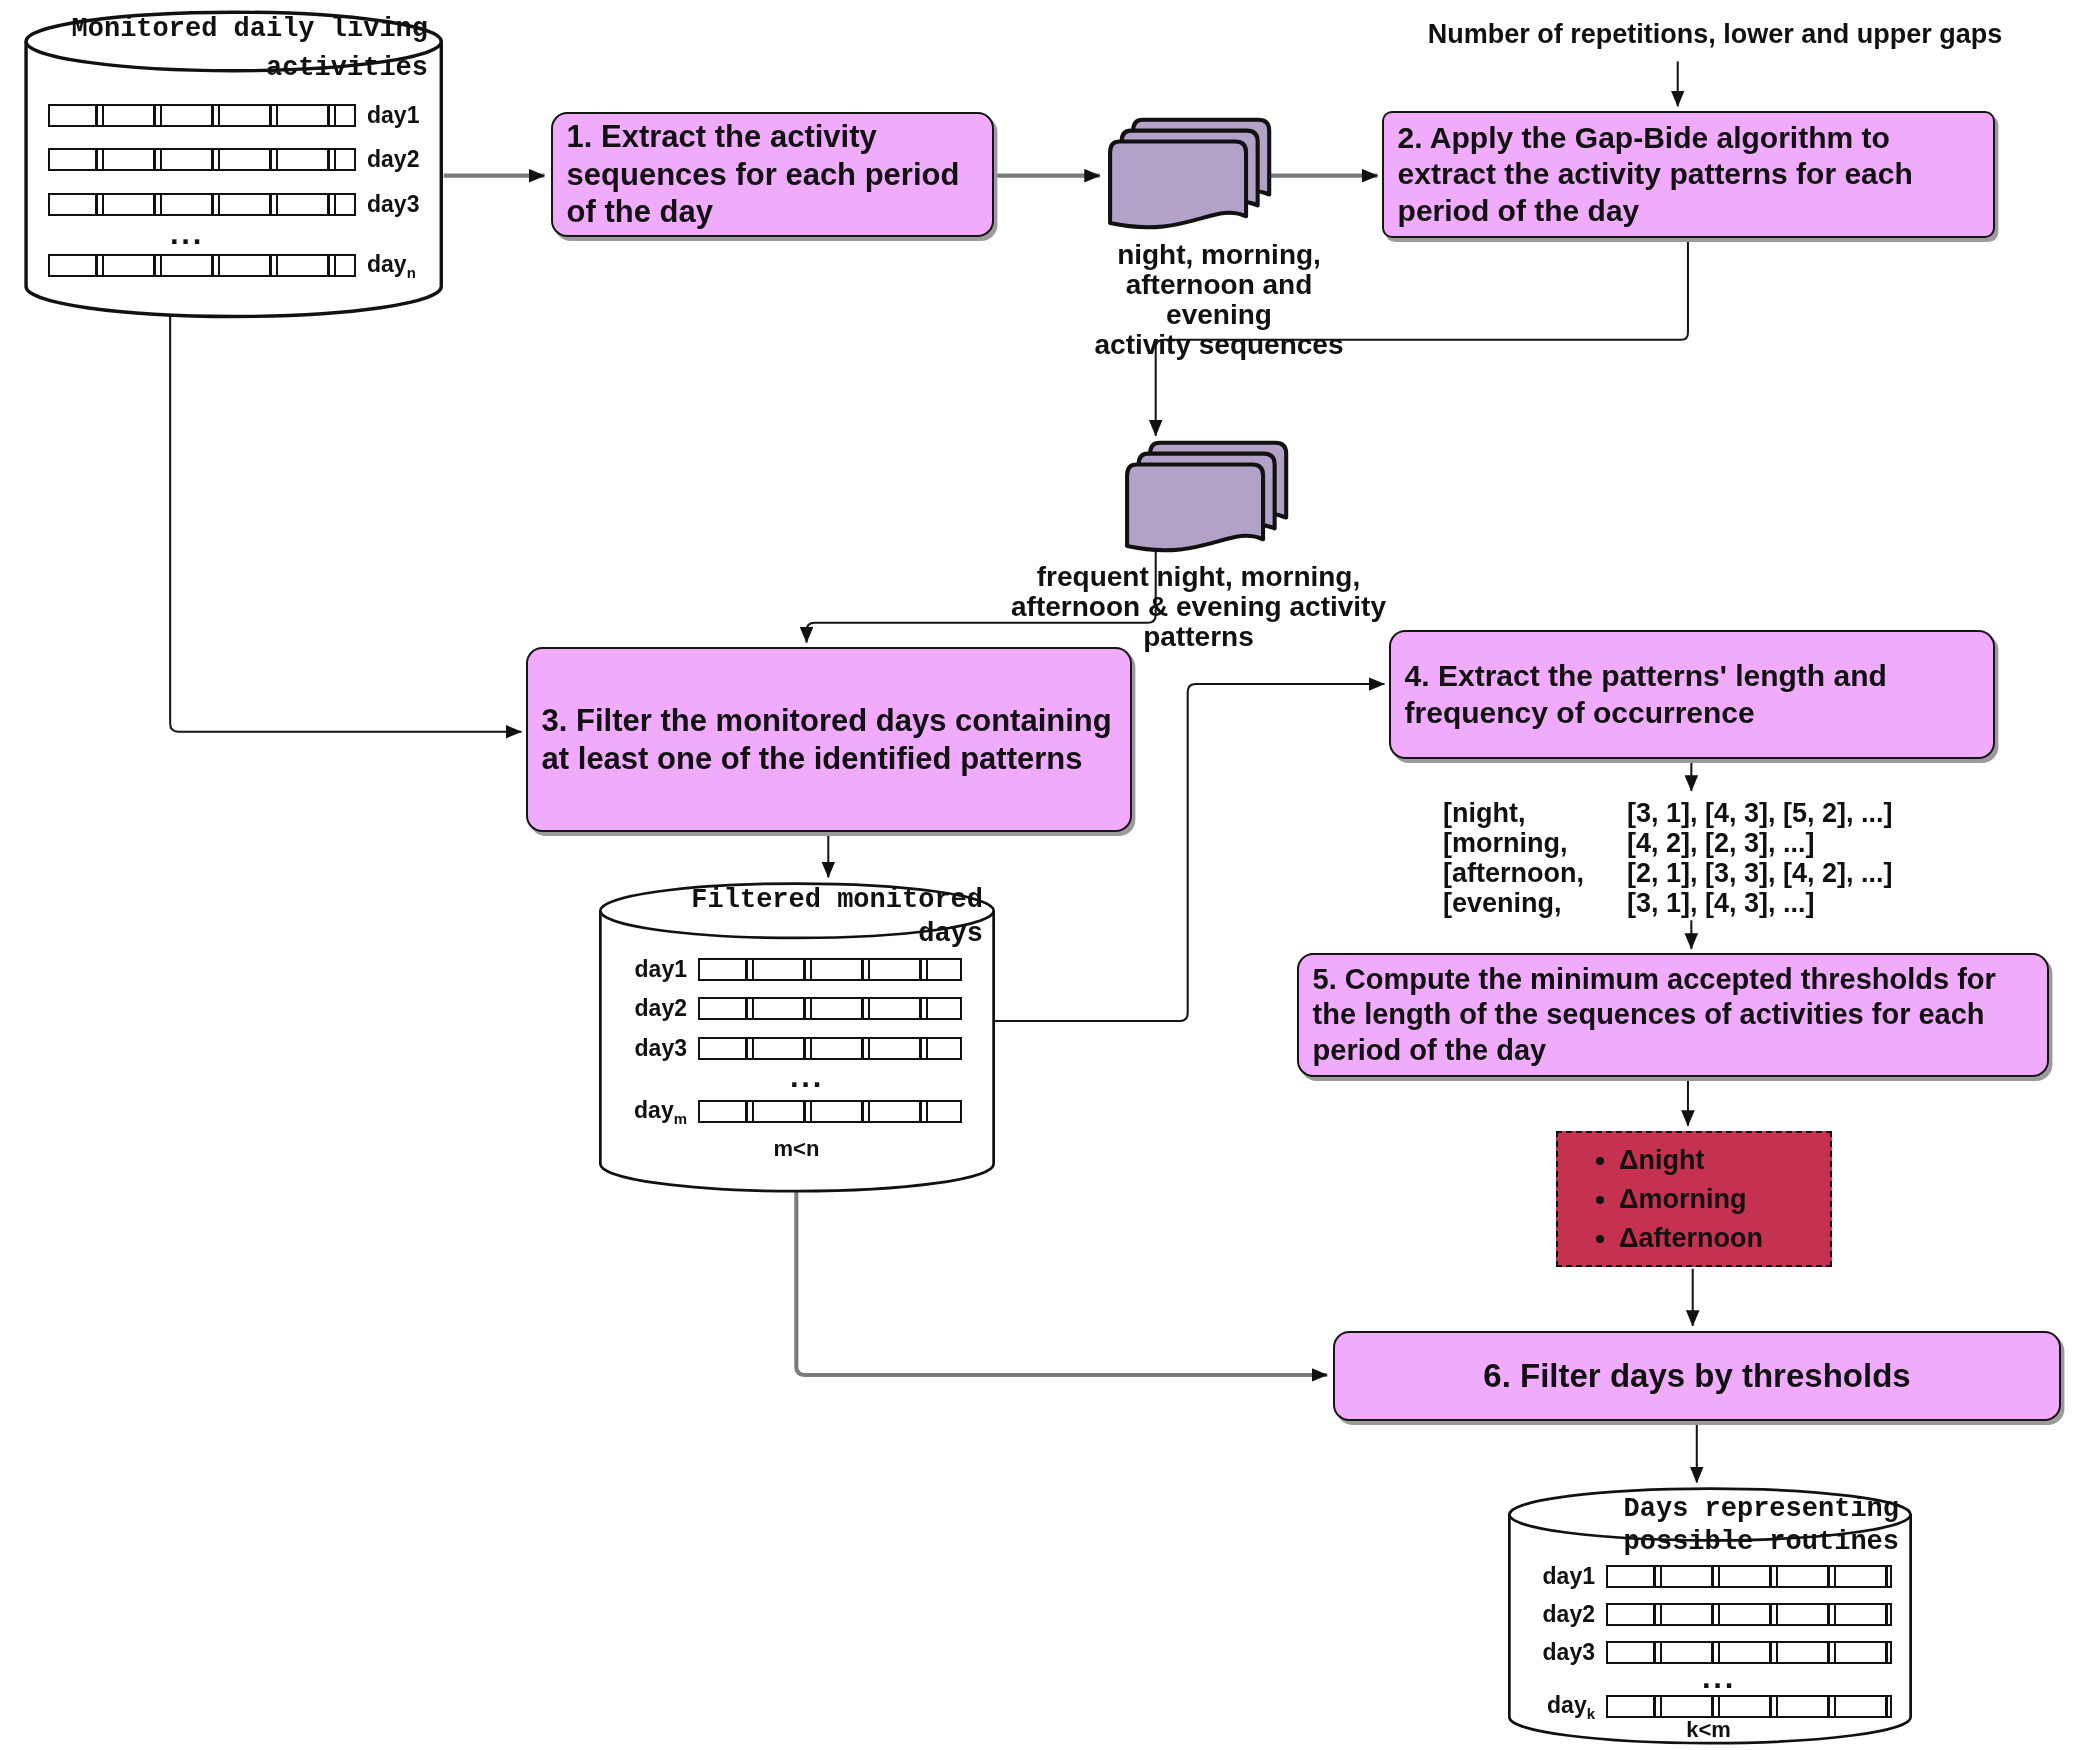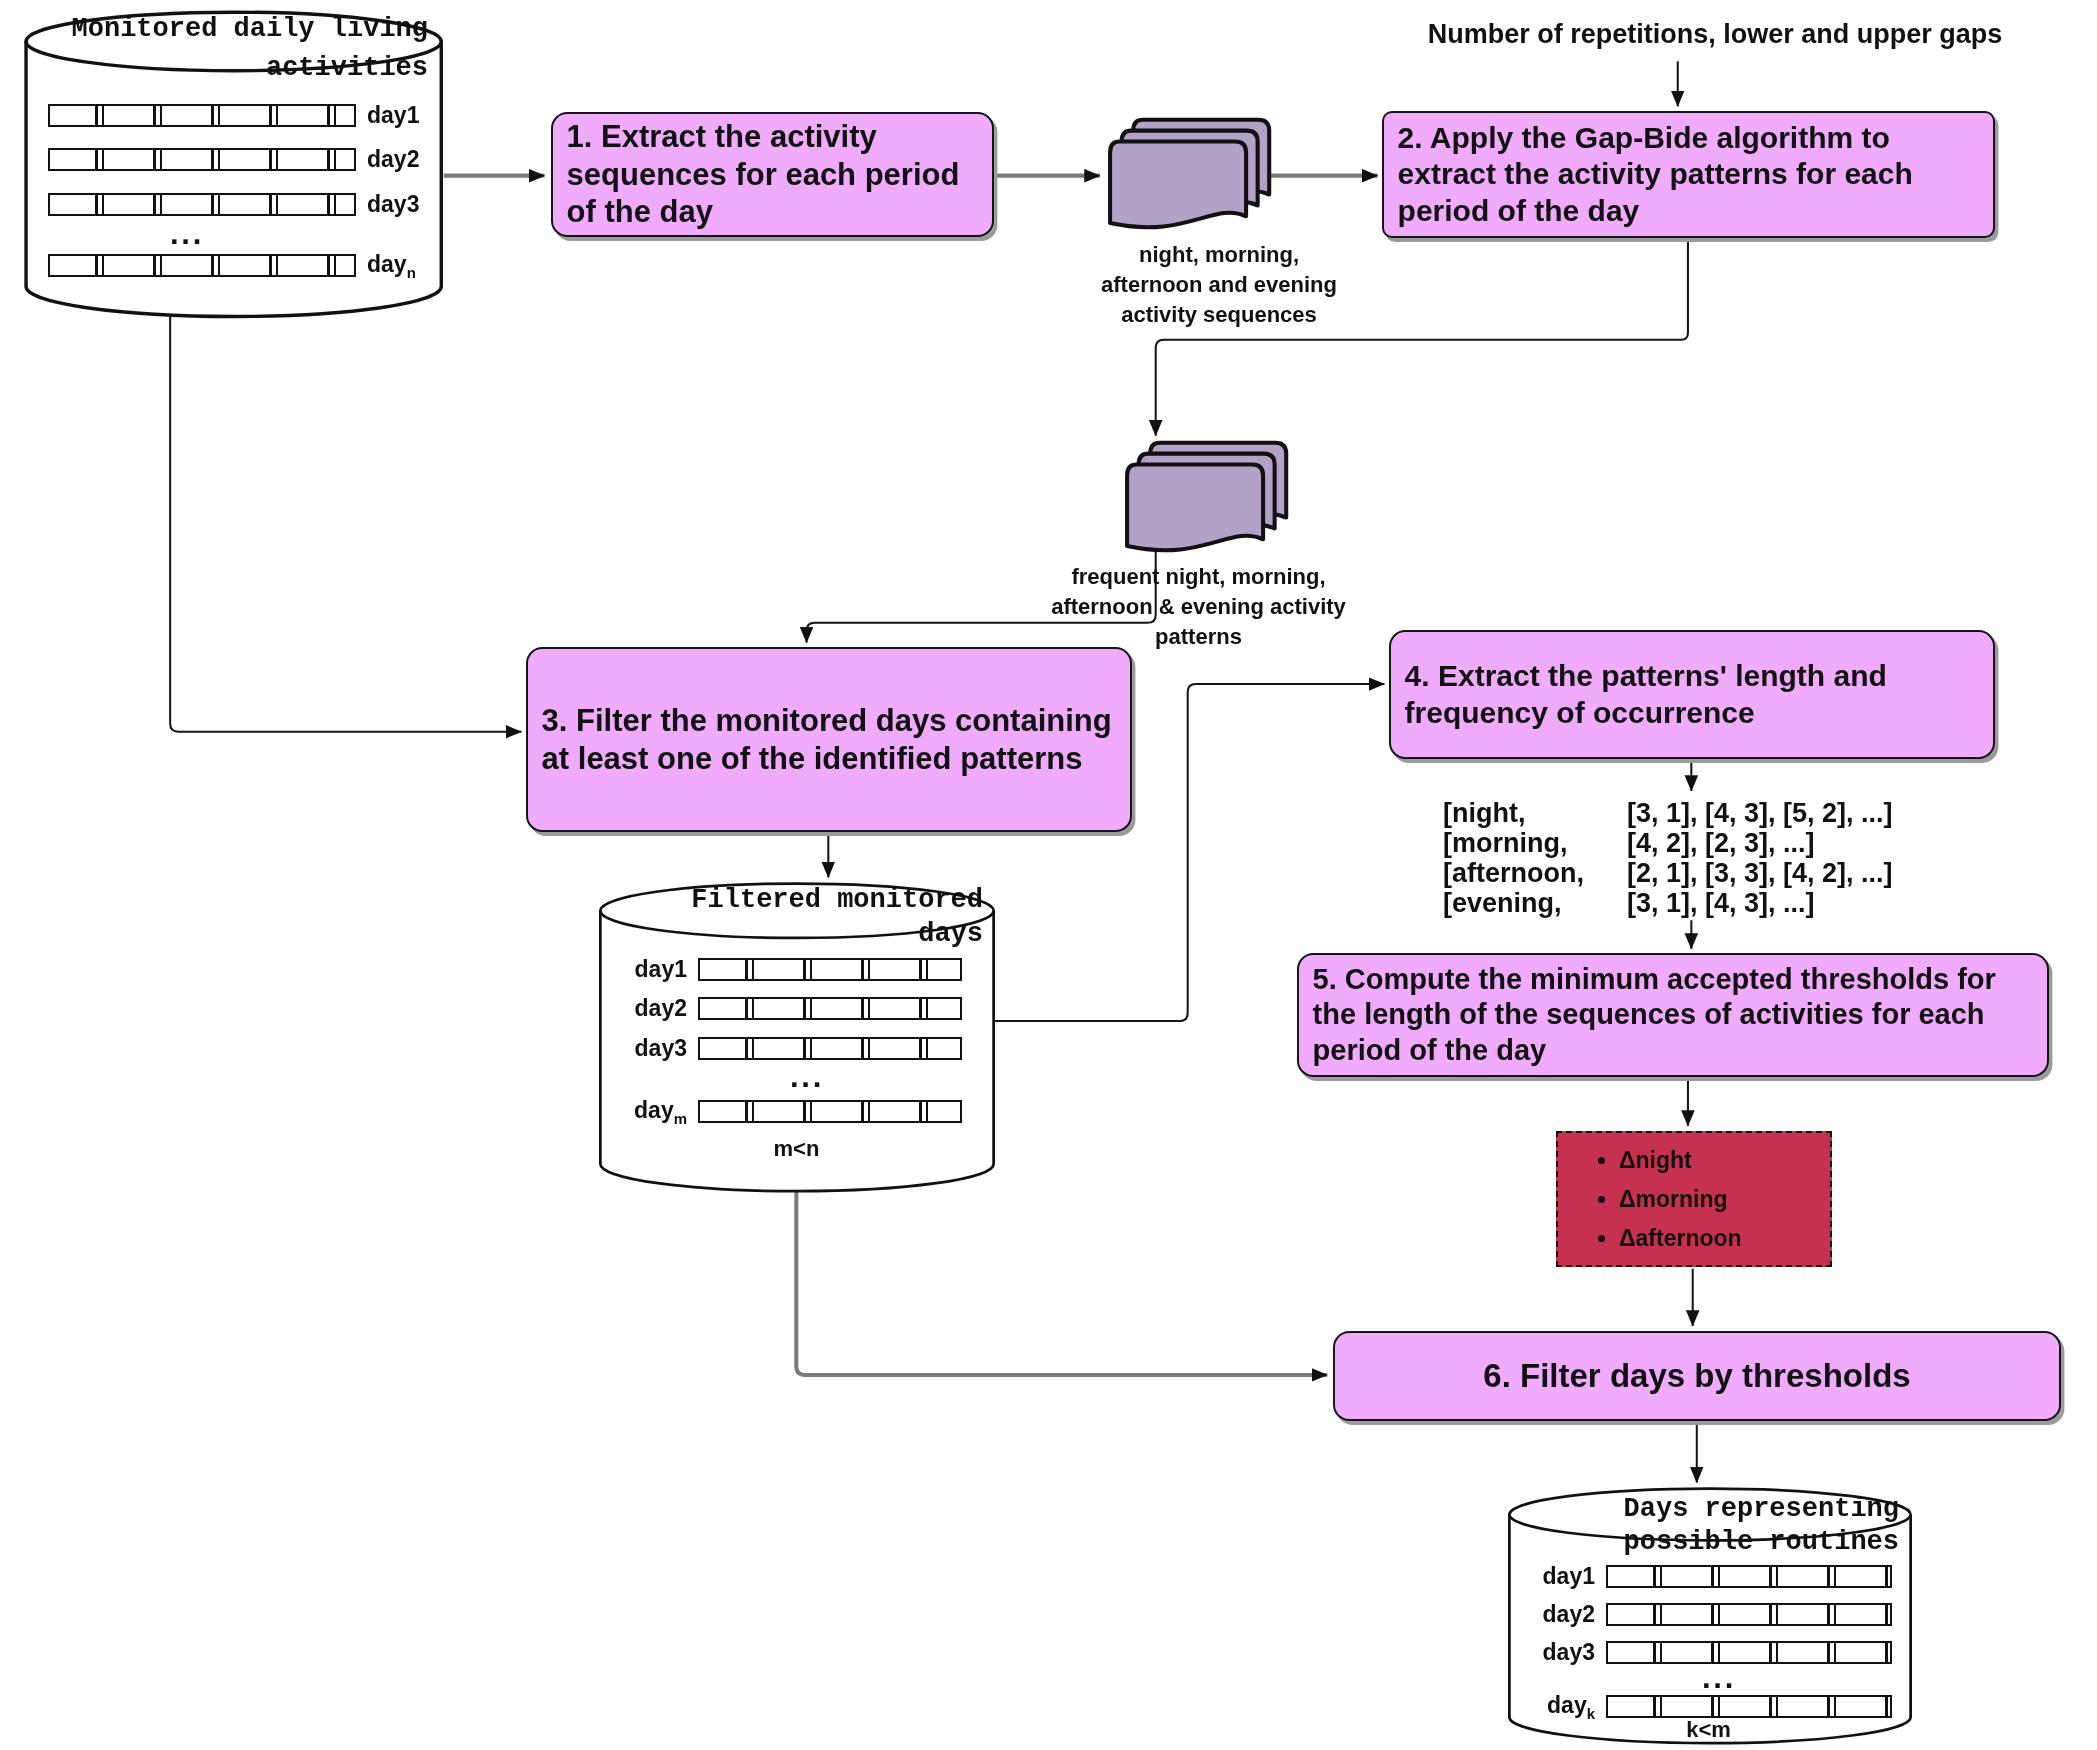--- a/index.html
+++ b/index.html
@@ -14,29 +14,29 @@
   .dbtitle{position:absolute;text-align:right;font-size:27px;line-height:1.1;font-family:Liberation Mono, monospace;}
   .dbrow{position:absolute;display:flex;align-items:center;gap:11px;}
   .bar{height:23px;background-color:#fff;border:2px solid #111;box-sizing:border-box;
        background-image:
          repeating-linear-gradient(90deg, transparent 0 45px, #111 45px 48px, transparent 48px 58px),
          repeating-linear-gradient(90deg, transparent 0 52px, #111 52px 54px, transparent 54px 58px);}
   .daylabel{font-size:23px;white-space:nowrap;}
   sub{font-size:0.65em;}
   .dots{position:absolute;font-size:31px;letter-spacing:2.7px;}
   .note{position:absolute;font-size:22px;text-align:center;}
-  .caption{position:absolute;text-align:center;font-size:22px;line-height:30px;}
+  .caption{position:absolute;text-align:center;font-size:28px;line-height:30px;}
   .topinput{position:absolute;text-align:center;font-size:27px;}
   .patterns{position:absolute;font-size:27px;line-height:30px;}
   .prow{display:flex;}
   .pp{width:184px;white-space:pre;}
   .pv{white-space:pre;}
   .redbox{position:absolute;background:#C5314E;border:2.7px dashed #111;box-sizing:border-box;
           display:flex;align-items:center;}
-  .redbox ul{margin:0;padding-left:61px;font-size:23px;line-height:39px;}
+  .redbox ul{margin:0;padding-left:61px;font-size:27px;line-height:39px;}
   .redbox li{list-style-type:disc;}
 </style>
 </head>
 <body>
 
 <div id="canvas">
 
   <svg width="2097" height="1750" viewBox="0 0 3081 2571">
     <defs>
       <marker id="ah" markerUnits="userSpaceOnUse" markerWidth="30" markerHeight="24" refX="23" refY="10" orient="auto">

